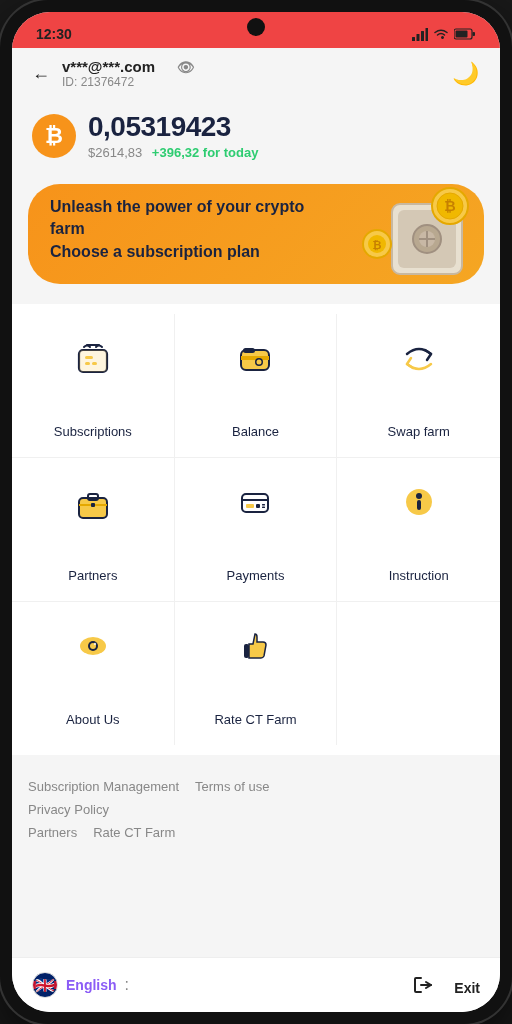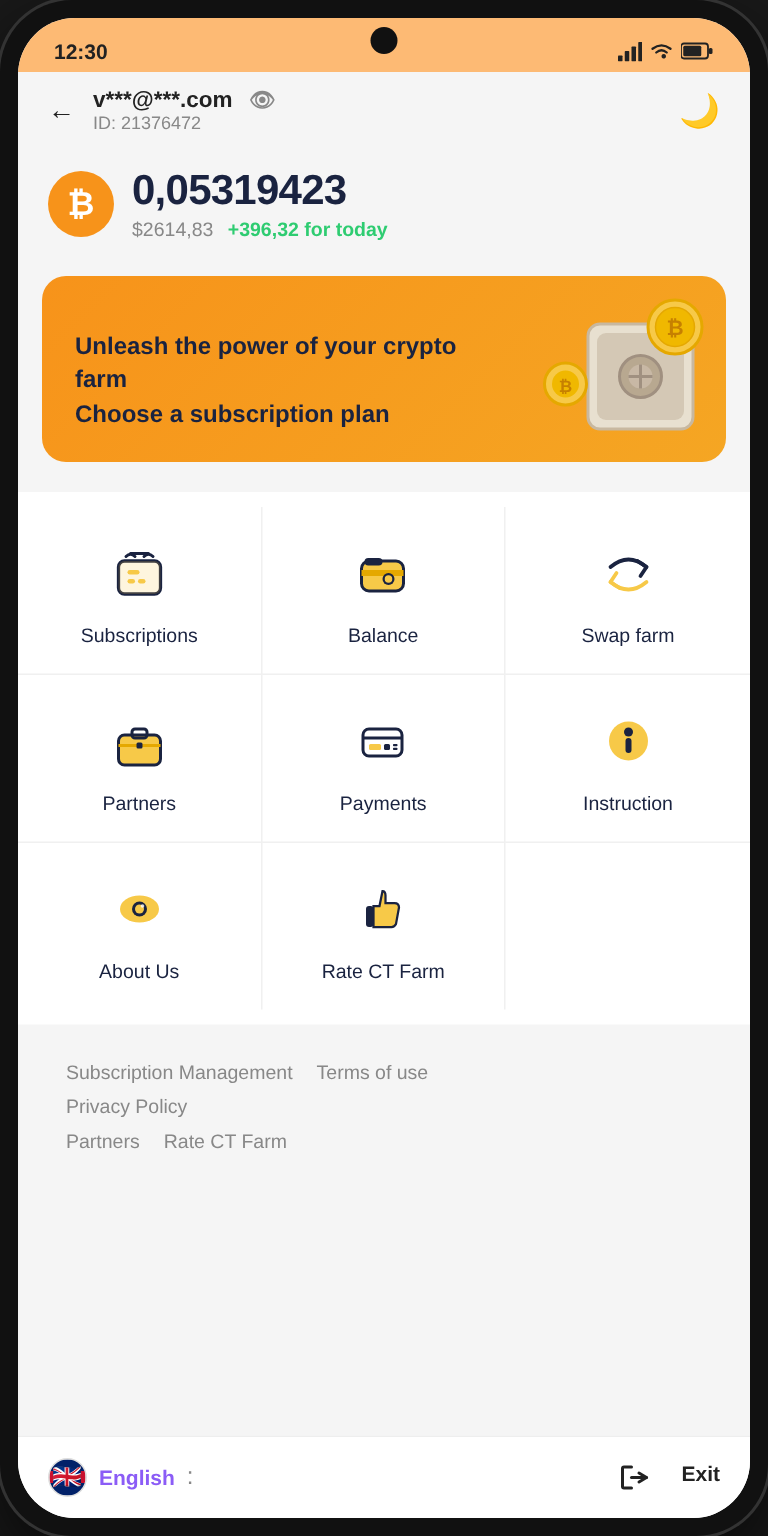--- a/index.html
+++ b/index.html
@@ -28,21 +28,21 @@
       width: 100%;
       height: 100%;
       background: #f5f5f5;
       border-radius: 38px;
       overflow: hidden;
       display: flex;
       flex-direction: column;
     }
 
     .status-bar {
-      background: #fdba74;
+      background: #ef4444;
       padding: 14px 24px 6px;
       display: flex;
       justify-content: space-between;
       align-items: center;
       flex-shrink: 0;
     }
 
     .status-time {
       font-size: 14px;
       font-weight: 600;
@@ -95,21 +95,22 @@
       font-size: 18px;
       color: #222;
       cursor: pointer;
     }
 
     .user-info .email {
       font-size: 15px;
       font-weight: 600;
       color: #222;
       display: flex;
-      gap: 11px;
+      align-items: center;
+      gap: 22px;
     }
 
     .user-info .user-id {
       font-size: 12px;
       color: #888;
     }
 
     .eye-icon {
       font-size: 14px;
       color: #888;
@@ -161,22 +162,22 @@
 
     .balance-change {
       color: #2ecc71;
       font-weight: 600;
       margin-left: 6px;
     }
 
     .promo-banner {
       margin: 8px 16px 20px;
       background: linear-gradient(135deg, #f7931a 0%, #f5a623 100%);
-      border-radius: 16px;
-      padding: 37px 20px 20px 22px;
+      border-radius: 32px;
+      padding: 12px 20px 20px 22px;
       position: relative;
       overflow: hidden;
       min-height: 100px;
     }
 
     .promo-text {
       font-size: 16px;
       font-weight: 700;
       color: #1a2340;
       line-height: 1.4;
@@ -220,20 +221,21 @@
     }
 
     .grid-item {
       display: flex;
       flex-direction: column;
       align-items: center;
       padding: 18px 10px;
       cursor: pointer;
       border-right: 1px solid #f0f0f0;
       border-bottom: 1px solid #f0f0f0;
+      gap: 32px;
     }
 
     .grid-item:nth-child(3n) { border-right: none; }
     .grid-item:nth-child(n+7) { border-bottom: none; }
 
     .grid-icon {
       width: 52px;
       height: 52px;
       display: flex;
       align-items: center;
@@ -242,21 +244,21 @@
     }
 
     .grid-label {
       font-size: 13px;
       font-weight: 500;
       color: #1a2340;
       text-align: center;
     }
 
     .footer-links {
-      padding: 16px 32px;
+      padding: 16px 16px;
       background: #f5f5f5;
     }
 
     .footer-row {
       display: flex;
       gap: 16px;
       margin-bottom: 8px;
       flex-wrap: wrap;
     }
 
@@ -302,21 +304,21 @@
       color: #8b5cf6;
     }
 
     .lang-dots {
       font-size: 16px;
       color: #888;
     }
 
     .exit-btn {
       display: flex;
-      align-items: flex-start;
+      align-items: flex-end;
       gap: 20px;
       cursor: pointer;
     }
 
     .exit-text {
       font-size: 14px;
       font-weight: 600;
       color: #222;
     }
 

